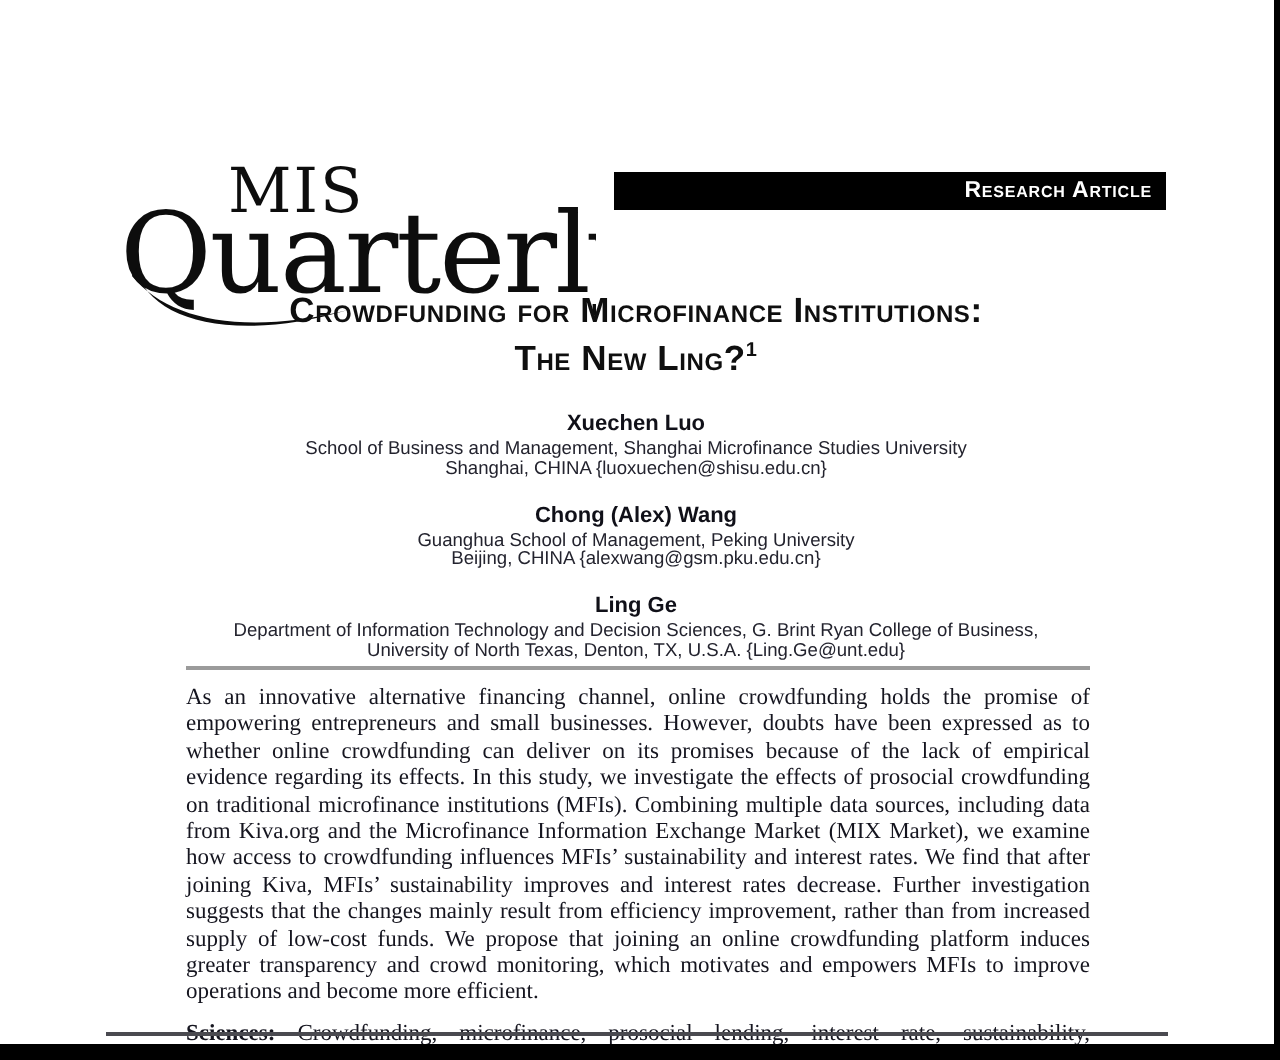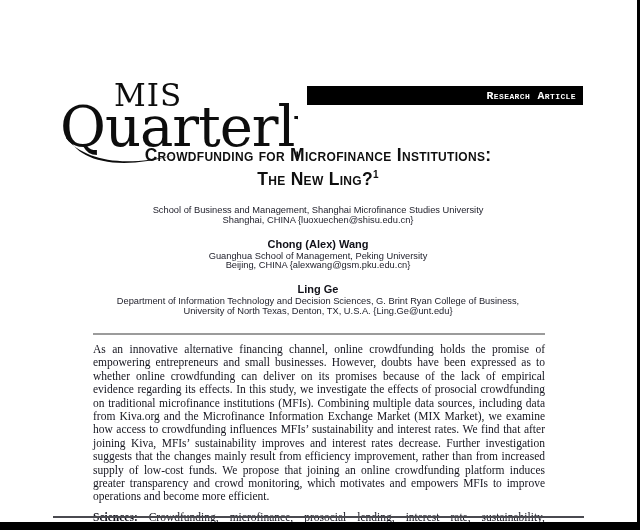--- a/index.html
+++ b/index.html
@@ -26,21 +26,20 @@
   
   .type-bar{
     position:absolute;left:307px;top:86px;width:276px;height:19px;
     background:#000;color:#ffffff;
     display:flex;align-items:center;justify-content:flex-end;
     padding-right:7px;box-sizing:border-box;
   }
   .type-bar span{
     font-variant:small-caps;font-weight:bold;font-size:11.5px;letter-spacing:0.4px;
     transform:translateY(-0.5px);
-    font-family:Liberation Mono, monospace;
   }
 
   
   .title{
     position:absolute;left:30px;right:34px;top:143px;
     text-align:center;
     font-weight:bold;font-variant:small-caps;
     font-size:17.5px;line-height:24px;letter-spacing:0.3px;color:#0f0f0f;
   }
   .title sup{font-size:10px;vertical-align:super;line-height:0;}
@@ -88,20 +87,21 @@
     <span>Research Article</span>
   </div>
 
   <div class="title">
     <div>Crowdfunding for Microfinance Institutions:</div>
     <div><span>The New Ling?</span><sup>1</sup></div>
   </div>
 
   <div class="authors">
     <div class="author">
+      <div class="name">Xuechen Luo</div>
       <div class="affil">School of Business and Management, Shanghai Microfinance Studies University</div>
       <div class="affil">Shanghai, CHINA {luoxuechen@shisu.edu.cn}</div>
     </div>
     <div class="author">
       <div class="name">Chong (Alex) Wang</div>
       <div class="affil">Guanghua School of Management, Peking University</div>
       <div class="affil">Beijing, CHINA {alexwang@gsm.pku.edu.cn}</div>
     </div>
     <div class="author">
       <div class="name">Ling Ge</div>

